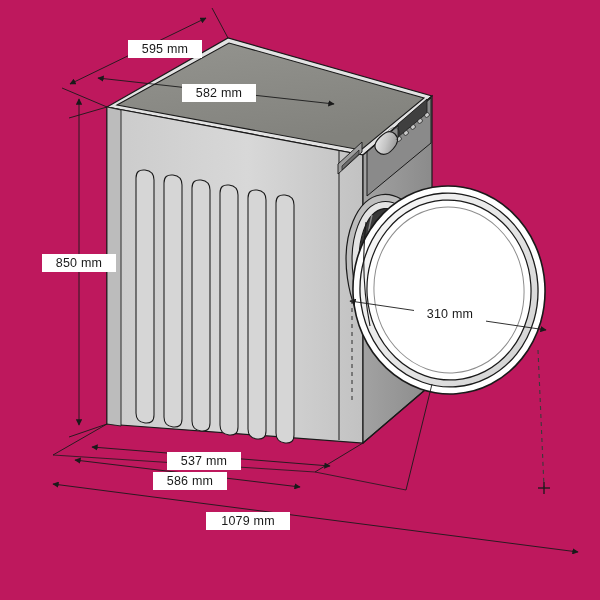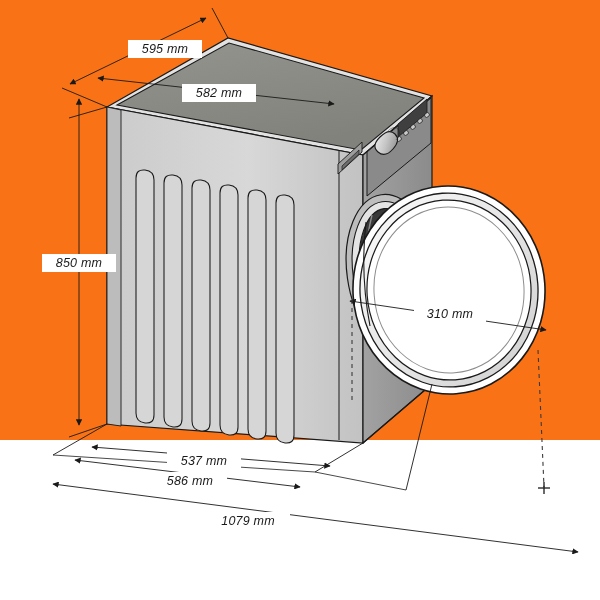--- a/index.html
+++ b/index.html
@@ -9,23 +9,22 @@
   }
   body {
     width: 600px;
     height: 600px;
     font-family: "Liberation Sans", sans-serif;
     overflow: hidden;
   }
   #drawing-root {
     position: relative;
     width: 600px;
-    height: 440px;
-    background: #f97316;
-    font-style: italic;
+    height: 600px;
+    background: #be185d;
   }
   svg.canvas {
     position: absolute;
     left: 0;
     top: 0;
     width: 600px;
     height: 600px;
     display: block;
   }
   .dim-label {

